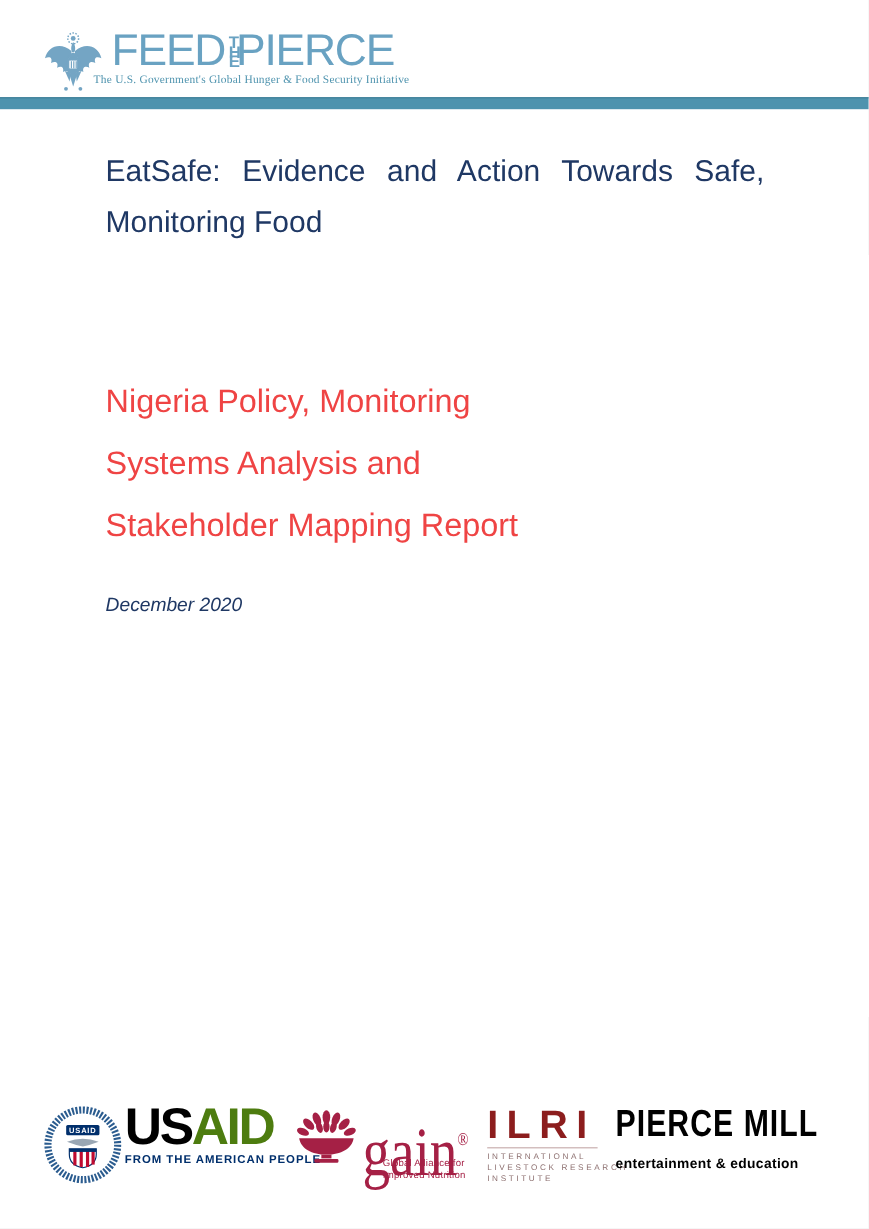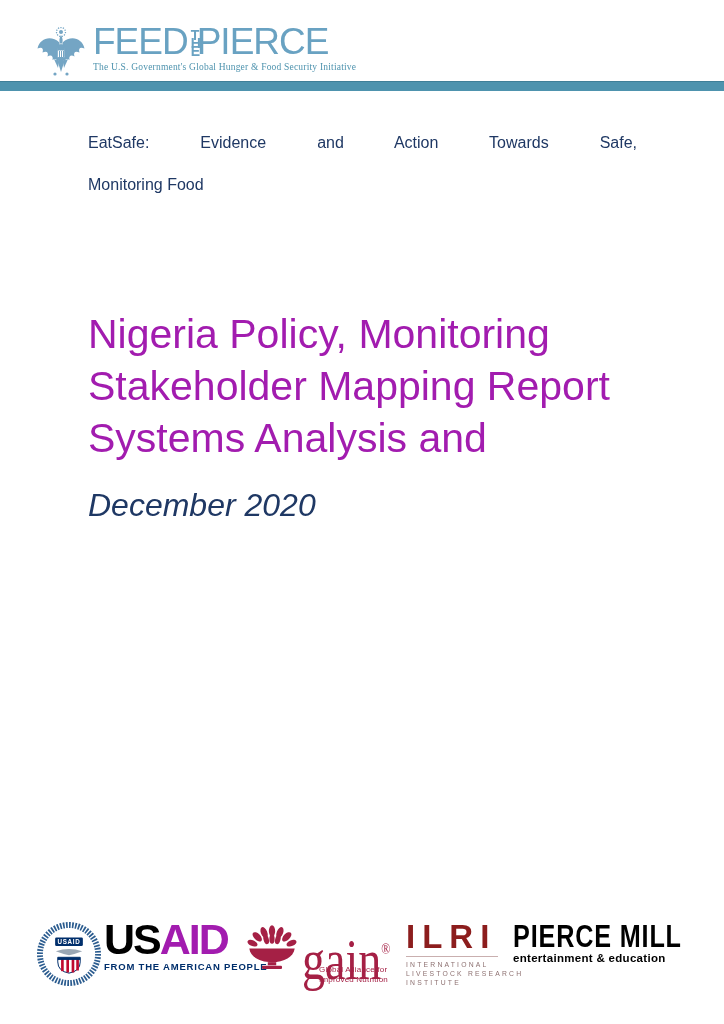--- a/index.html
+++ b/index.html
@@ -15,52 +15,52 @@
   .ftf-wordmark {
     position:absolute; left:93px; top:23px; display:flex; align-items:center;
     color:#69A2C2; font-size:37px; font-weight:400; letter-spacing:-1px; line-height:38px;
   }
   .ftf-the {
     width:2px; overflow:visible; word-break:break-all;
     font-size:14px; font-weight:700; line-height:8px; letter-spacing:0;
     margin:0 4px 0 3px; padding-top:2px;
   }
   .ftf-tagline {
-    position:absolute; left:93px; top:62px;
+    position:absolute; left:78px; top:62px;
     font-family:"Liberation Serif", serif;
     font-size:9.5px; color:#4E93AE; letter-spacing:0.2px;
   }
   .top-bar {
     position:absolute; left:0; top:81px; width:724px; height:9px;
     background:#4E93AE; border-top:1px solid #3F7F98;
   }
 
   
   .program-title {
     position:absolute; left:88px; top:122px; width:549px;
-    color:#1F3864; font-size:16px; line-height:42px; font-weight:400;
+    color:#1F3864; font-size:25px; line-height:42px; font-weight:400;
   }
   .program-title .justified { text-align:justify; text-align-last:justify; }
   .report-title {
     position:absolute; left:88px; top:308px; width:560px;
-    color:#a21caf; font-size:41px; line-height:52px; font-weight:400;
+    color:#ef4444; font-size:27px; line-height:52px; font-weight:400;
   }
   .date-line {
     position:absolute; left:88px; top:490px;
-    color:#1F3864; font-size:32px; font-style:italic; line-height:30px;
+    color:#1F3864; font-size:16px; font-style:italic; line-height:30px;
   }
 
   
   .footer { position:absolute; left:0; top:915px; width:724px; height:90px; }
 
   .usaid-seal { position:absolute; left:36px; top:6px; width:66px; height:66px; }
   .usaid-text { position:absolute; left:104px; top:4px; }
   .usaid-wordmark { font-size:43px; font-weight:700; letter-spacing:-2px; line-height:40px; white-space:nowrap; }
   .usaid-us  { color:#000000; }
-  .usaid-aid { color:#a21caf; }
+  .usaid-aid { color:#4d7c0f; }
   .usaid-tagline { margin-top:2px; font-size:9.5px; font-weight:700; color:#002F6C; letter-spacing:0.8px; white-space:nowrap; }
 
   .gain-emblem { position:absolute; left:243px; top:8px; width:58px; height:53px; }
   .gain-name {
     position:absolute; left:302px; top:5px;
     font-family:"Liberation Serif", serif; color:#A52045;
     font-size:46px; line-height:46px; transform:scaleY(1.25); transform-origin:left top;
     white-space:nowrap;
   }
   .gain-reg { font-size:12px; vertical-align:20px; }
@@ -74,21 +74,21 @@
   .ilri-sub {
     margin-top:3px; padding-top:3px; border-top:1px solid #C9AFAF; width:92px;
     color:#8D7070; font-size:6.8px; line-height:9px; letter-spacing:2.2px; white-space:nowrap;
   }
 
   .pierce { position:absolute; left:513px; top:5px; }
   .pierce-name {
     color:#000; font-size:30px; font-weight:700; letter-spacing:1px; line-height:32px;
     transform:scale(0.84,1.05); transform-origin:left top; white-space:nowrap;
   }
-  .pierce-tagline { margin-top:0; color:#000; font-size:11.5px; font-weight:700; letter-spacing:0.3px; white-space:nowrap; }
+  .pierce-tagline { margin-top:12px; color:#000; font-size:11.5px; font-weight:700; letter-spacing:0.3px; white-space:nowrap; }
 </style>
 </head>
 <body>
 
 <div class="page">
 
   <div>
     <svg class="ftf-seal" viewBox="0 0 100 108" xmlns="http://www.w3.org/2000/svg">
       <g fill="#74A5C4" stroke="none">
         <circle cx="50" cy="12" r="9" fill="none" stroke="#74A5C4" stroke-width="2.5" stroke-dasharray="2.5 2.5"></circle>
@@ -120,22 +120,22 @@
 
   <div class="top-bar"></div>
 
   <div class="program-title">
     <div class="justified">EatSafe: Evidence and Action Towards Safe,</div>
     <div>Monitoring Food</div>
   </div>
 
   <div class="report-title">
     <div>Nigeria Policy, Monitoring</div>
+    <div>Systems Analysis and</div>
     <div>Stakeholder Mapping Report</div>
-    <div>Systems Analysis and</div>
   </div>
 
   <div class="date-line">December 2020</div>
 
   <div class="footer">
 
     <svg class="usaid-seal" viewBox="0 0 100 100" xmlns="http://www.w3.org/2000/svg">
       <circle cx="50" cy="50" r="49" fill="#ffffff"></circle>
       <circle cx="50" cy="50" r="44" fill="none" stroke="#2B5C8F" stroke-width="9" stroke-dasharray="2.6 2"></circle>
       <circle cx="50" cy="50" r="38" fill="#ffffff"></circle>

